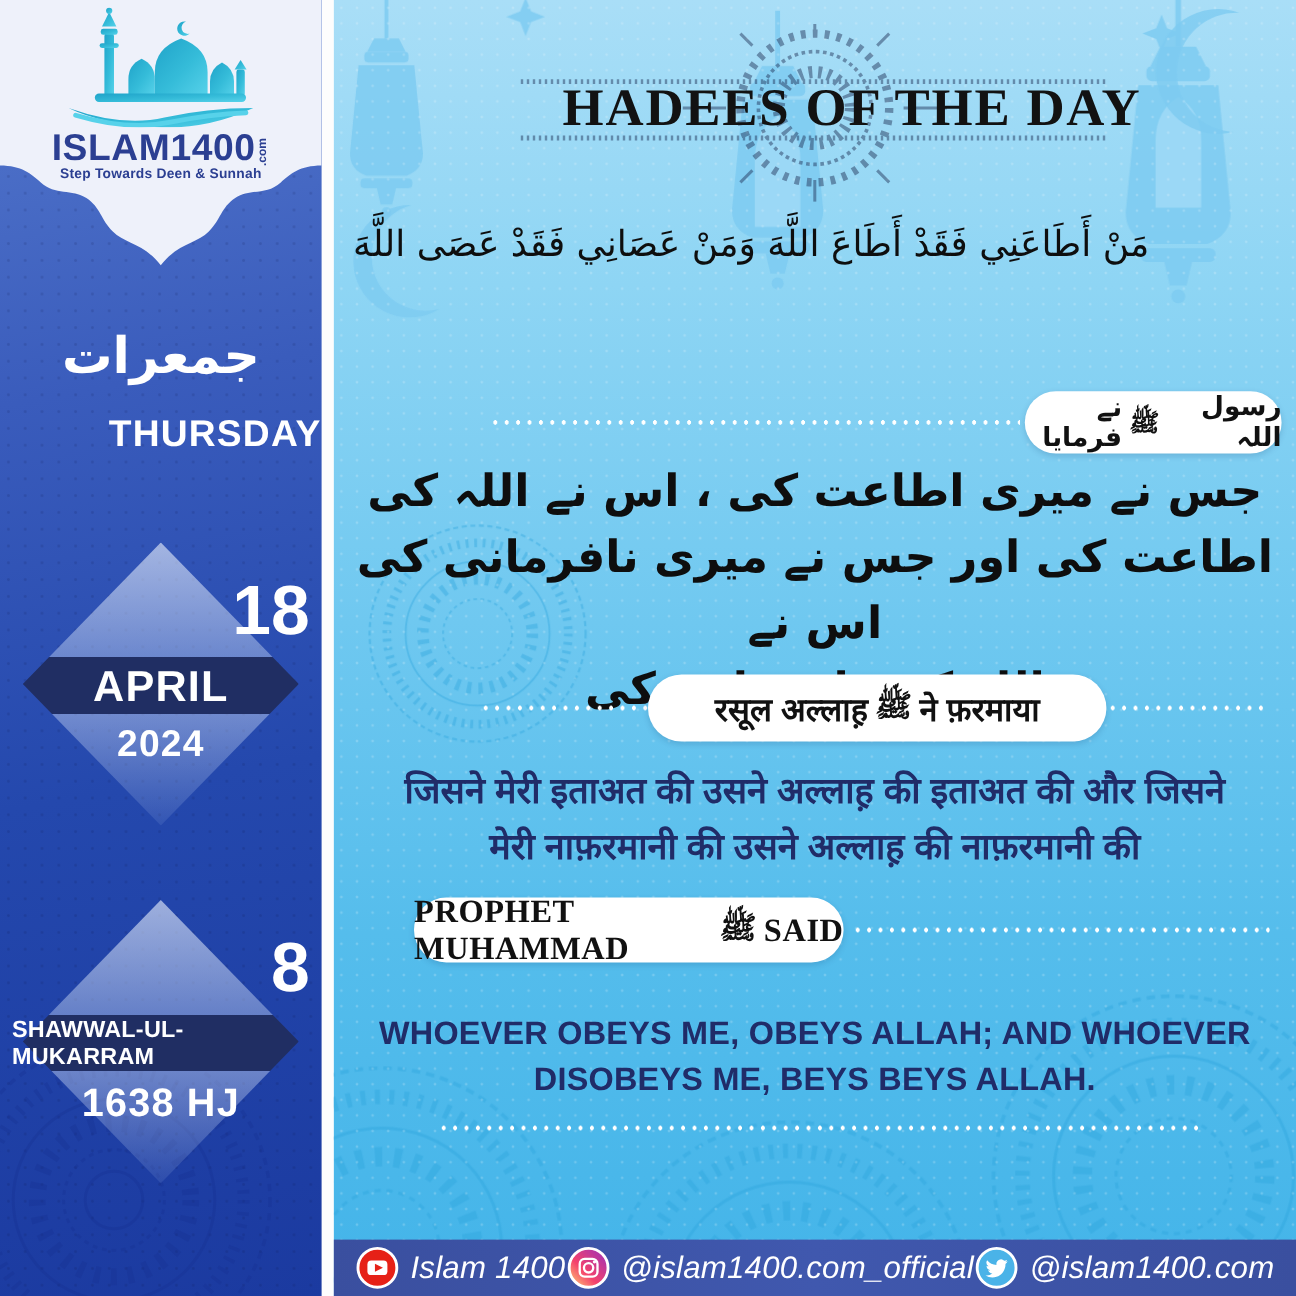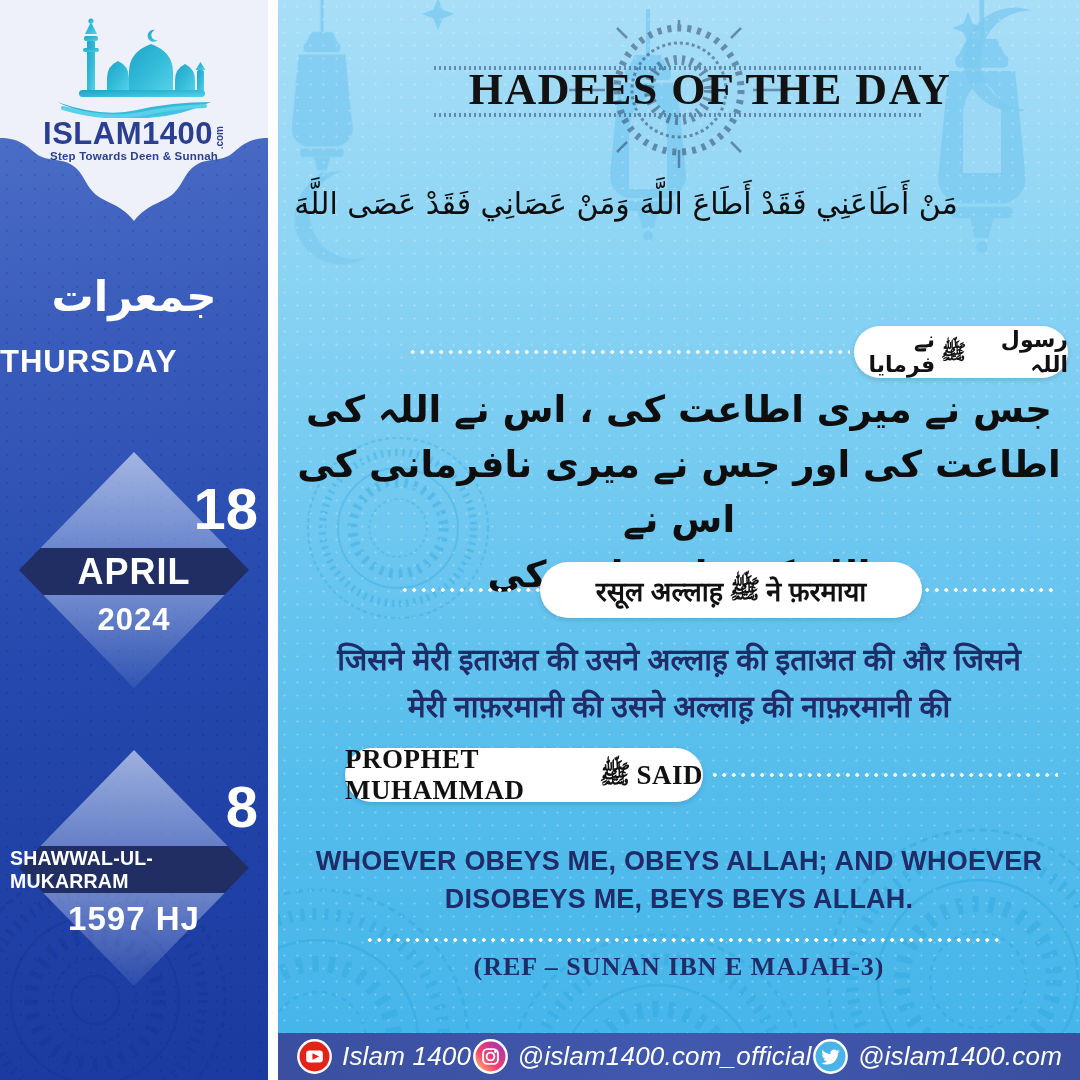--- a/index.html
+++ b/index.html
@@ -9,29 +9,29 @@
   
   .sidebar{position:absolute;left:0;top:0;width:268px;height:1080px;
     background:linear-gradient(170deg,#5579cd 0%,#3a5cbc 30%,#2448ad 60%,#1b3aa0 100%);}
   .sidebar .texture{position:absolute;inset:0;
     background-image:radial-gradient(rgba(10,20,70,.14) 1px,transparent 1.4px);
     background-size:14px 14px;pointer-events:none;}
   .vstripe{position:absolute;left:268px;top:0;width:10px;height:1080px;background:#fdfdfd;z-index:6;}
 
   .logo-panel{position:absolute;left:0;top:0;width:268px;height:230px;z-index:3;}
   .logo-panel svg.shape{position:absolute;left:0;top:0;}
-  .logo-content{position:absolute;left:0;top:18px;width:268px;text-align:center;}
+  .logo-content{position:absolute;left:0;top:6px;width:268px;text-align:center;}
   .brand-row{display:flex;align-items:flex-end;justify-content:center;margin-top:-4px;}
   .brand{font-size:31px;font-weight:800;color:#2b3f92;letter-spacing:.5px;line-height:1;}
   .brand-suffix{writing-mode:vertical-rl;transform:rotate(180deg);font-size:10px;font-weight:700;color:#2b3f92;margin-left:2px;line-height:1;}
   .tagline{font-size:11.5px;font-weight:700;color:#2b3f92;margin-top:1px;letter-spacing:.2px;}
 
   .day-urdu{position:absolute;left:0;top:272px;width:268px;text-align:center;color:#fff;
     font-family:"DejaVu Sans",sans-serif;font-size:42px;font-weight:700;direction:rtl;z-index:2;}
-  .day-en{position:absolute;left:0;top:344px;width:268px;text-align:left;color:#fff;
+  .day-en{position:absolute;left:0;top:344px;width:268px;text-align:right;color:#fff;
     font-size:31px;font-weight:800;letter-spacing:1px;z-index:2;}
 
   .diamond{position:absolute;left:10px;width:248px;height:236px;z-index:2;}
   .diamond .dshape{position:absolute;left:9px;top:0;width:230px;height:236px;
     clip-path:polygon(50% 0,100% 50%,50% 100%,0 50%);
     background:linear-gradient(180deg,
       rgba(240,246,255,.60) 0%,
       rgba(205,221,248,.40) 40.5%,
       #202e63 40.5%, #202e63 60.5%,
       rgba(222,233,252,.40) 60.5%,
@@ -177,21 +177,21 @@
       <div class="dshape"></div>
       <div class="d-num">18</div>
       <div class="d-band month">APRIL</div>
       <div class="d-year">2024</div>
     </div>
 
     <div class="diamond" style="top:750px;">
       <div class="dshape"></div>
       <div class="d-num">8</div>
       <div class="d-band hmonth">SHAWWAL-UL-MUKARRAM</div>
-      <div class="d-year hj">1597 HJ</div>
+      <div class="d-year hj">1638 HJ</div>
     </div>
   </div>
 
   <div class="vstripe"></div>
 
   <div class="main">
 
     <svg class="pattern" width="802" height="1080" viewBox="0 0 802 1080">
       <defs>
         <g id="lant">
@@ -300,21 +300,20 @@
         <span>SAID</span>
       </div>
     </div>
 
     <div class="english-text">
       <div>WHOEVER OBEYS ME, OBEYS ALLAH; AND WHOEVER</div>
       <div>DISOBEYS ME, BEYS BEYS ALLAH.</div>
     </div>
 
     <div class="dotline dotline2"></div>
-    <div class="reference">(REF – SUNAN IBN E MAJAH-3)</div>
 
     <div class="footer">
       <div class="social">
         <svg width="37" height="37" viewBox="0 0 40 40">
           <circle cx="20" cy="20" r="17.5" fill="#e62117" stroke="#fff" stroke-width="2.6"></circle>
           <rect x="11" y="13.5" width="18" height="13" rx="3.5" fill="#fff"></rect>
           <path d="M17.8 16.4 L25 20 L17.8 23.6 Z" fill="#e62117"></path>
         </svg>
         <span class="label">Islam 1400</span>
       </div>

